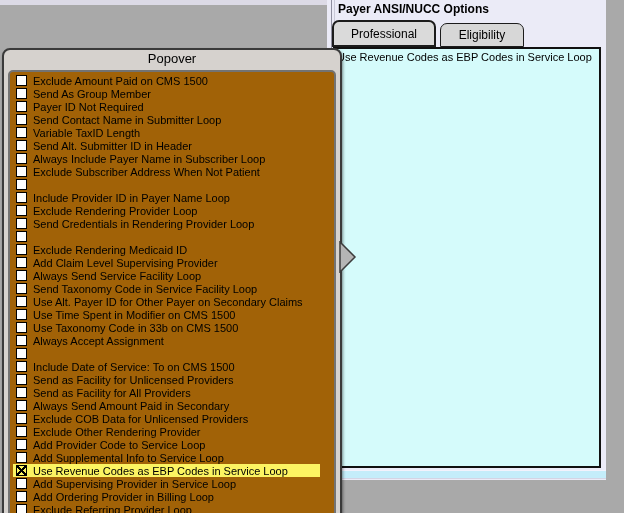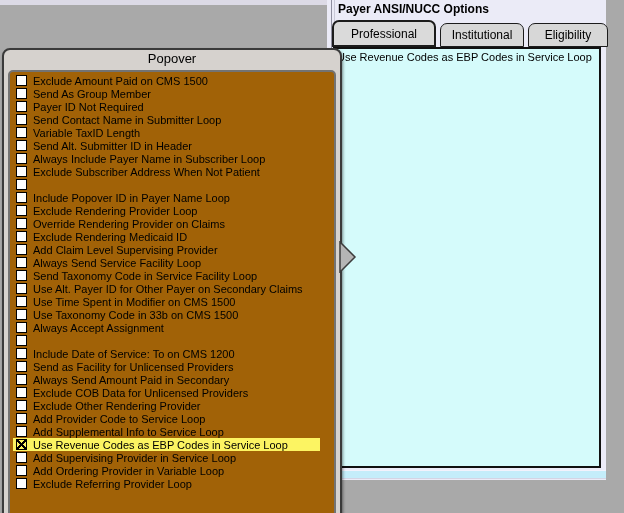--- a/index.html
+++ b/index.html
@@ -103,23 +103,20 @@
 <div class="right-panel">
   <div class="vline1"></div>
   <div class="vline2"></div>
   <div class="panel-header">Payer ANSI/NUCC Options</div>
 
   <div class="tab-bar">
       <div class="tab active">
     <span>Professional</span>
   </div>
       <div class="tab">
-    <span>Institutional</span>
-  </div>
-      <div class="tab">
     <span>Eligibility</span>
   </div>
     </div>
 
   <div class="content-box">
     <div class="content-item">Use Revenue Codes as EBP Codes in Service Loop</div>
   </div>
 
   <div class="bottom-strip"></div>
 </div>
@@ -161,29 +158,32 @@
   </div>
       <div class="row">
     <span class="checkbox"></span>
     <span>Exclude Subscriber Address When Not Patient</span>
   </div>
       <div class="row">
     <span class="checkbox"></span>
   </div>
       <div class="row">
     <span class="checkbox"></span>
-    <span>Include Popover ID in Payer Name Loop</span>
+    <span>Include Provider ID in Payer Name Loop</span>
   </div>
       <div class="row">
     <span class="checkbox"></span>
     <span>Exclude Rendering Provider Loop</span>
   </div>
       <div class="row">
     <span class="checkbox"></span>
-    <span>Override Rendering Provider on Claims</span>
+    <span>Send Credentials in Rendering Provider Loop</span>
+  </div>
+      <div class="row">
+    <span class="checkbox"></span>
   </div>
       <div class="row">
     <span class="checkbox"></span>
     <span>Exclude Rendering Medicaid ID</span>
   </div>
       <div class="row">
     <span class="checkbox"></span>
     <span>Add Claim Level Supervising Provider</span>
   </div>
       <div class="row">
@@ -208,25 +208,29 @@
   </div>
       <div class="row">
     <span class="checkbox"></span>
     <span>Always Accept Assignment</span>
   </div>
       <div class="row">
     <span class="checkbox"></span>
   </div>
       <div class="row">
     <span class="checkbox"></span>
-    <span>Include Date of Service: To on CMS 1200</span>
+    <span>Include Date of Service: To on CMS 1500</span>
   </div>
       <div class="row">
     <span class="checkbox"></span>
     <span>Send as Facility for Unlicensed Providers</span>
+  </div>
+      <div class="row">
+    <span class="checkbox"></span>
+    <span>Send as Facility for All Providers</span>
   </div>
       <div class="row">
     <span class="checkbox"></span>
     <span>Always Send Amount Paid in Secondary</span>
   </div>
       <div class="row">
     <span class="checkbox"></span>
     <span>Exclude COB Data for Unlicensed Providers</span>
   </div>
       <div class="row">
@@ -244,20 +248,20 @@
       <div class="row highlighted">
     <span class="checkbox checked"></span>
     <span>Use Revenue Codes as EBP Codes in Service Loop</span>
   </div>
       <div class="row">
     <span class="checkbox"></span>
     <span>Add Supervising Provider in Service Loop</span>
   </div>
       <div class="row">
     <span class="checkbox"></span>
-    <span>Add Ordering Provider in Variable Loop</span>
+    <span>Add Ordering Provider in Billing Loop</span>
   </div>
       <div class="row">
     <span class="checkbox"></span>
     <span>Exclude Referring Provider Loop</span>
   </div>
     </div>
 </div>
 
 </body></html>

